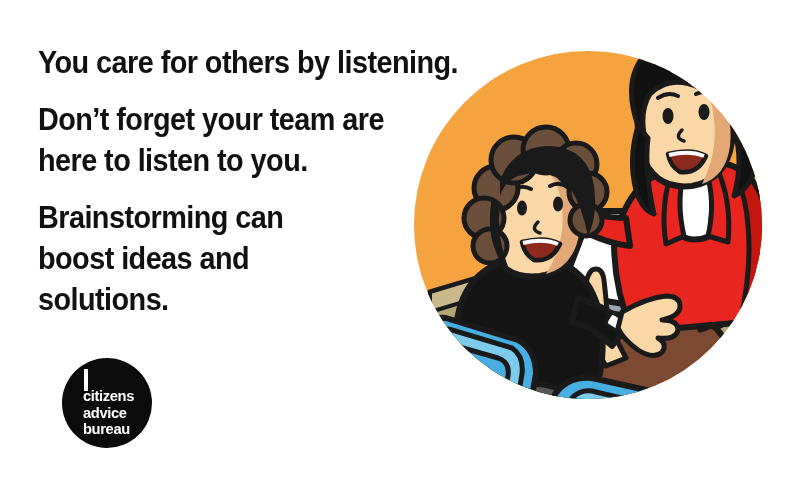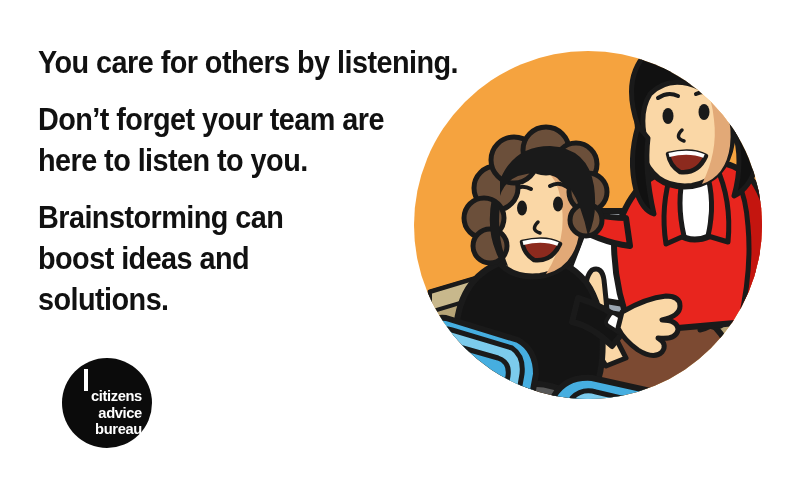--- a/index.html
+++ b/index.html
@@ -36,21 +36,20 @@
   }
   .para-gap { height: 16px; }
 
   
   #logo {
     position: absolute;
     left: 62px;
     top: 358px;
     width: 90px;
     height: 90px;
-    text-align: right;
   }
   #logo-disc {
     position: absolute;
     inset: 0;
     background: #0b0b0b;
     border-radius: 50%;
   }
   #logo-bar {
     position: absolute;
     left: 22px;

